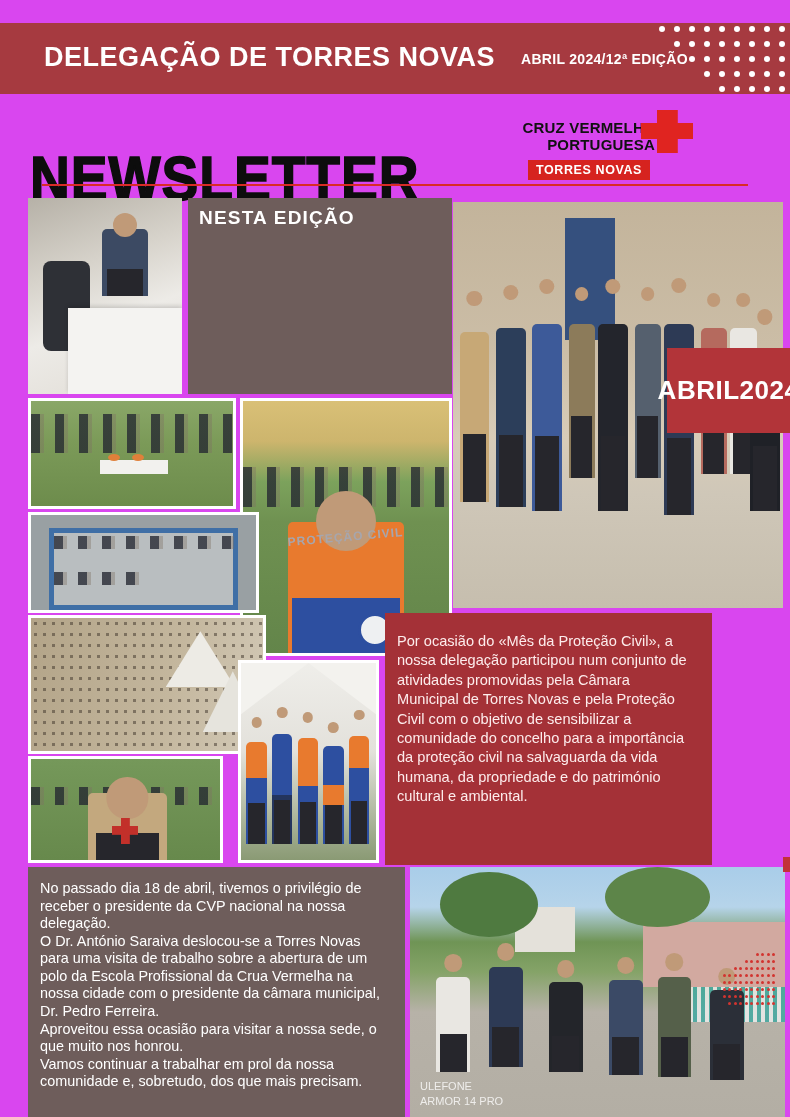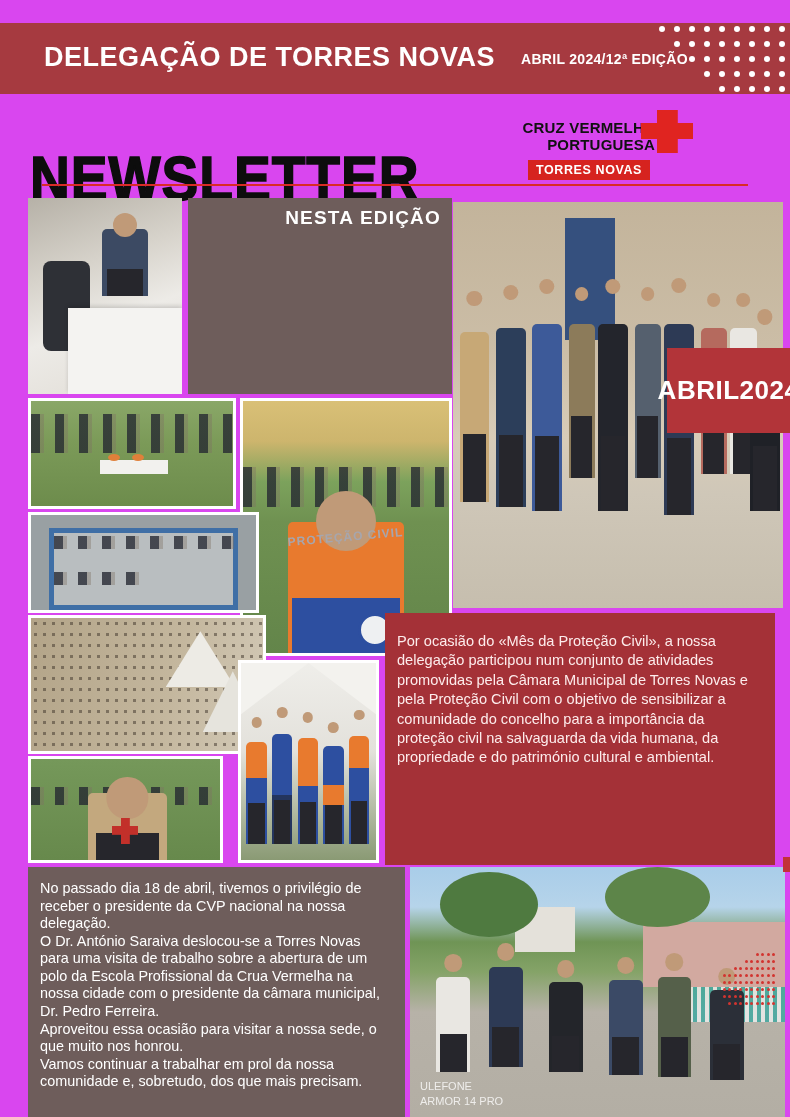--- a/index.html
+++ b/index.html
@@ -30,24 +30,24 @@
     background:linear-gradient(#E02420,#E02420) center/100% 38% no-repeat,
                linear-gradient(#E02420,#E02420) center/40% 100% no-repeat;}
   .logo-badge{position:absolute;left:528px;top:160px;background:#D6231F;color:#fff;
     font-weight:800;font-size:12.5px;letter-spacing:.6px;padding:3px 8px;}
   .red-rule{position:absolute;left:42px;top:184px;width:706px;height:2px;background:#D92B27;}
 
   
   .taupe{background:#6E5D5B;color:#fff;}
   .nesta{position:absolute;left:188px;top:198px;width:264px;height:196px;
     box-sizing:border-box;padding:7px 11px;}
-  .nesta-title{text-align:right;font-weight:800;font-size:19px;letter-spacing:1.2px;margin:2px 0 4px;}
+  .nesta-title{text-align:left;font-weight:800;font-size:19px;letter-spacing:1.2px;margin:2px 0 4px;}
   .nesta-body{font-size:14.6px;line-height:1.3;white-space:pre-line;}
 
-  .red-block{position:absolute;left:385px;top:613px;width:390px;height:252px;
+  .red-block{position:absolute;left:385px;top:613px;width:327px;height:252px;
     background:#A43137;color:#fdecec;box-sizing:border-box;padding:19px 18px 10px 12px;}
   .red-block p{margin:0 0 19px;font-size:14.6px;line-height:1.33;}
 
   .visita{position:absolute;left:28px;top:867px;width:377px;height:250px;
     box-sizing:border-box;padding:13px 12px;font-size:14.4px;line-height:1.22;white-space:pre-line;}
 
   .abril-badge{position:absolute;left:667px;top:348px;width:123px;height:85px;background:#B23439;
     display:flex;flex-direction:row;align-items:center;justify-content:center;
     color:#fff;font-weight:800;font-size:26px;line-height:1.15;letter-spacing:.5px;}
 

